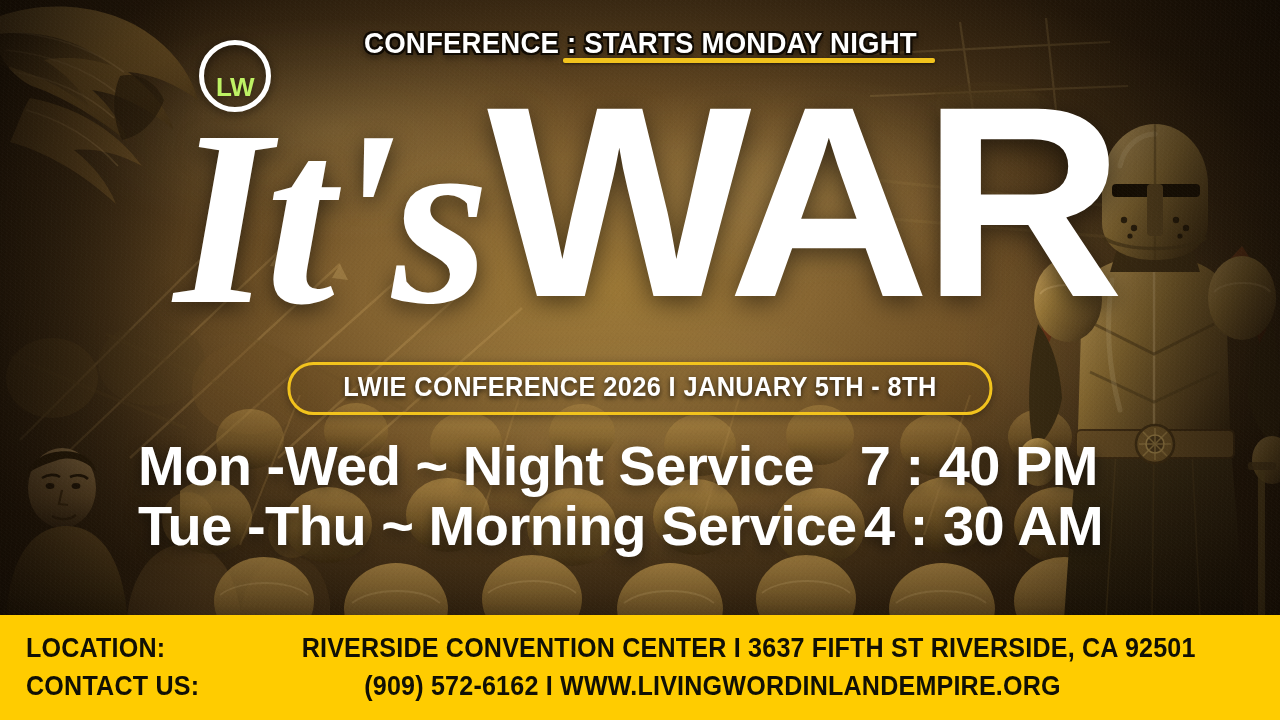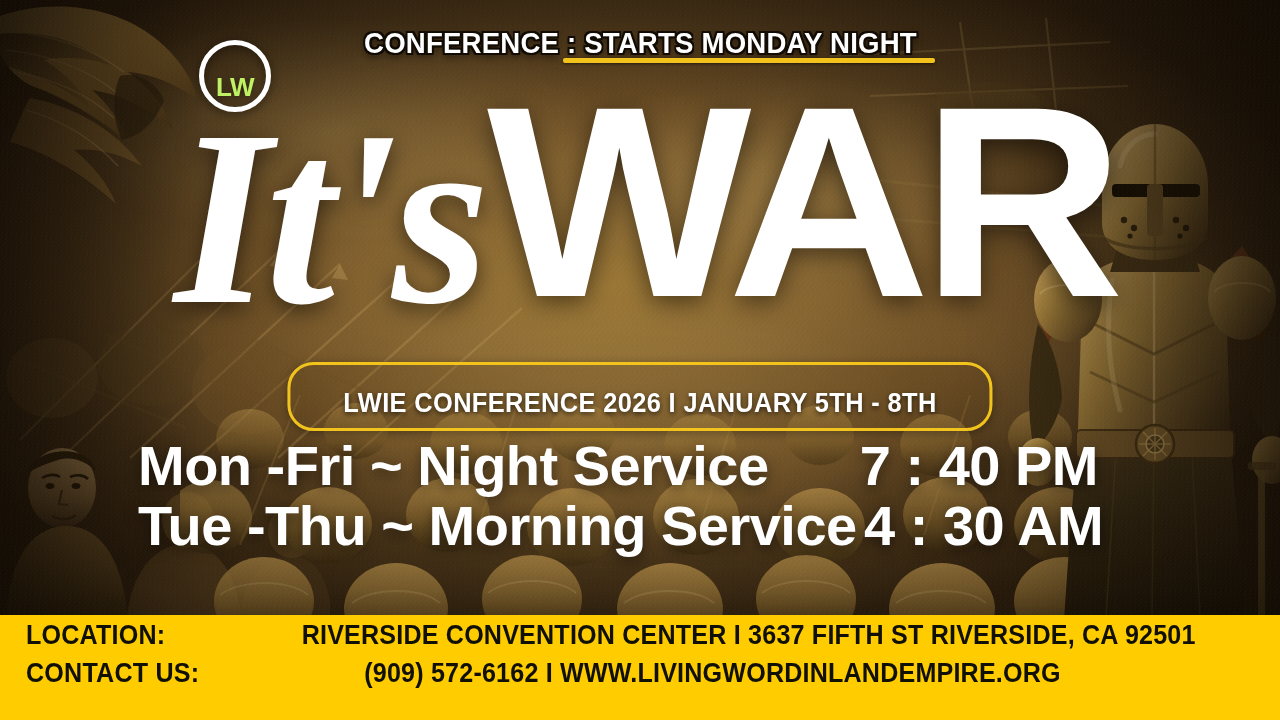--- a/index.html
+++ b/index.html
@@ -190,21 +190,21 @@
     transform:scaleX(1.03);
     transform-origin:left bottom;
     text-shadow:0 6px 24px rgba(0,0,0,0.5);
     margin-left:4px;
   }
 
   
   .pill {
     position:absolute; left:50%; top:362px;
     transform:translateX(-50%);
-    padding:23px 34px 9px;
+    padding:7px 34px 9px;
     border:3px solid #f2c31d;
     border-radius:26px;
     background:rgba(70,50,20,0.12);
     display:flex; align-items:center; justify-content:center;
     white-space:nowrap;
     box-shadow:0 2px 10px rgba(0,0,0,0.35);
   }
   .pill-text {
     color:#ffffff;
     font-family:"Liberation Sans", sans-serif;
@@ -247,21 +247,21 @@
     padding-left:26px;
   }
   .sched-row.row-night .sched-desc { width:640px; }
   .sched-row.row-morning .sched-desc { width:700px; }
 
   
   .footer {
     position:absolute; left:0; bottom:0;
     width:1280px; height:105px;
     background:#ffcc00;
-    padding:5px 0 0 0;
+    padding:18px 0 0 0;
   }
   .footer-row {
     display:flex; align-items:baseline;
     height:38px;
   }
   .footer-label {
     color:#111005;
     font-family:"Liberation Sans", sans-serif;
     font-weight:bold;
     font-size:27px;
@@ -596,21 +596,21 @@
         <span class="title-war">WAR</span>
       </div>
     </div>
 
     <div class="pill">
       <span class="pill-text">LWIE CONFERENCE 2026  I  JANUARY 5TH - 8TH</span>
     </div>
 
     <div class="schedule">
       <div class="sched-row row-night">
-        <span class="sched-desc">Mon -Fri ~ Night Service</span>
+        <span class="sched-desc">Mon -Wed ~ Night Service</span>
         <span class="sched-time">7 : 40 PM</span>
       </div>
       <div class="sched-row row-morning">
         <span class="sched-desc">Tue -Thu ~ Morning Service</span>
         <span class="sched-time">4 : 30 AM</span>
       </div>
     </div>
 
     <div class="footer">
       <div class="footer-row row-location">

